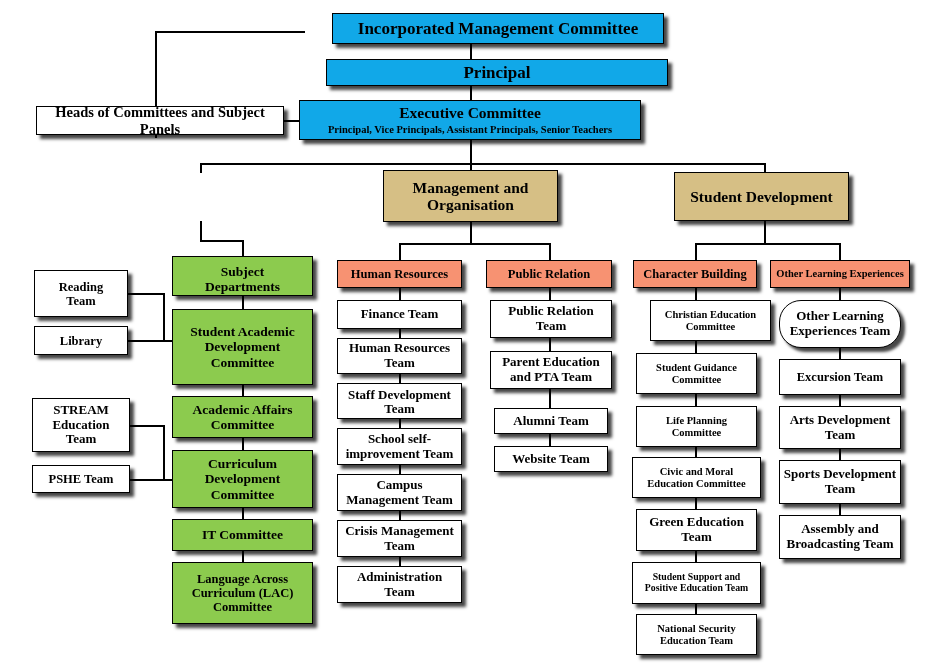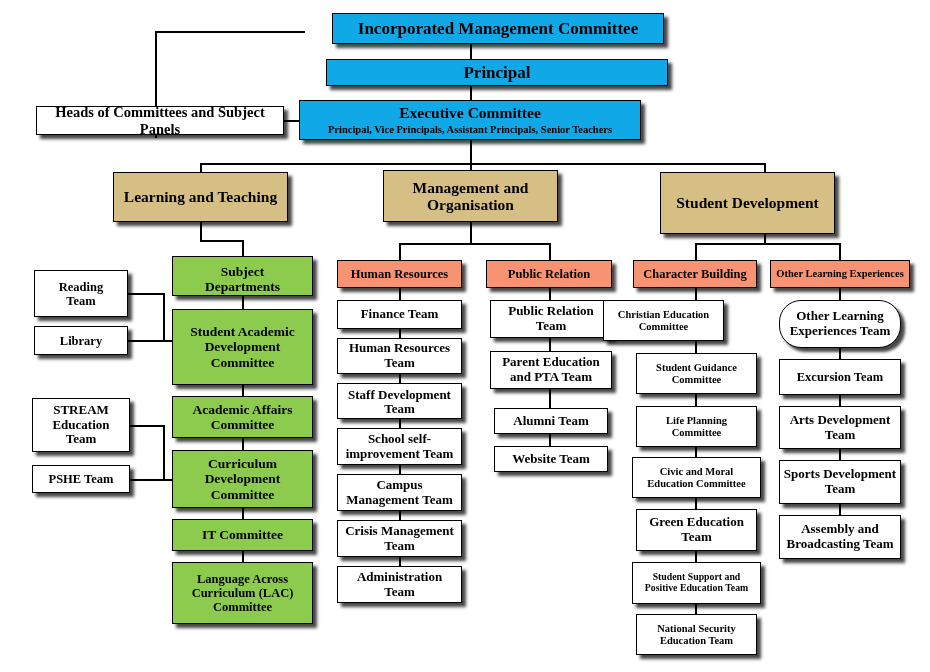--- a/index.html
+++ b/index.html
@@ -151,30 +151,27 @@
 
   <div class="node lvl-blue" style="left:299px; top:100px; width:342px; height:40px; flex-direction:column;">
     <span class="t-16">Executive Committee</span>
     <span class="sub">Principal, Vice Principals, Assistant Principals, Senior Teachers</span>
   </div>
 
   <div class="node lvl-white t-15" style="left:36px; top:106px; width:248px; height:29px;">
     <span>Heads of Committees and Subject Panels</span>
   </div>
 
-  <div class="node lvl-tan t-16" style="left:113px; top:172px; width:175px; height:50px;">
-    <span>Learning and Teaching</span>
-  </div>
 
   <div class="node lvl-tan" style="left:383px; top:170px; width:175px; height:52px; flex-direction:column;">
     <span class="t-16">Management and</span>
     <span class="t-16">Organisation</span>
   </div>
 
-  <div class="node lvl-tan t-16" style="left:660px; top:172px; width:175px; height:62px;">
+  <div class="node lvl-tan t-16" style="left:674px; top:172px; width:175px; height:49px;">
     <span>Student Development</span>
   </div>
 
   <div class="node lvl-green t-14" style="left:172px; top:256px; width:141px; height:40px; white-space:pre-line;align-items:flex-end;">
     <span>Subject
 Departments</span>
   </div>
   <div class="node lvl-green t-14" style="left:172px; top:309px; width:141px; height:76px; white-space:pre-line;">
     <span>Student  Academic
 Development
@@ -259,21 +256,21 @@
   <div class="node lvl-white t-12" style="left:494px; top:408px; width:114px; height:26px; white-space:pre-line;">
     <span>Alumni Team</span>
   </div>
   <div class="node lvl-white t-12" style="left:494px; top:446px; width:114px; height:26px; white-space:pre-line;">
     <span>Website Team</span>
   </div>
 
   <div class="node lvl-orange t-13" style="left:633px; top:260px; width:124px; height:28px;">
     <span>Character Building</span>
   </div>
-  <div class="node lvl-white t-11" style="left:603px; top:300px; width:121px; height:41px; white-space:pre-line;align-items:center;">
+  <div class="node lvl-white t-11" style="left:650px; top:300px; width:121px; height:41px; white-space:pre-line;align-items:center;">
     <span>Christian Education
 Committee</span>
   </div>
   <div class="node lvl-white t-11" style="left:636px; top:353px; width:121px; height:41px; white-space:pre-line;">
     <span>Student Guidance
 Committee</span>
   </div>
   <div class="node lvl-white t-11" style="left:636px; top:406px; width:121px; height:41px; white-space:pre-line;">
     <span>Life Planning
 Committee</span>

